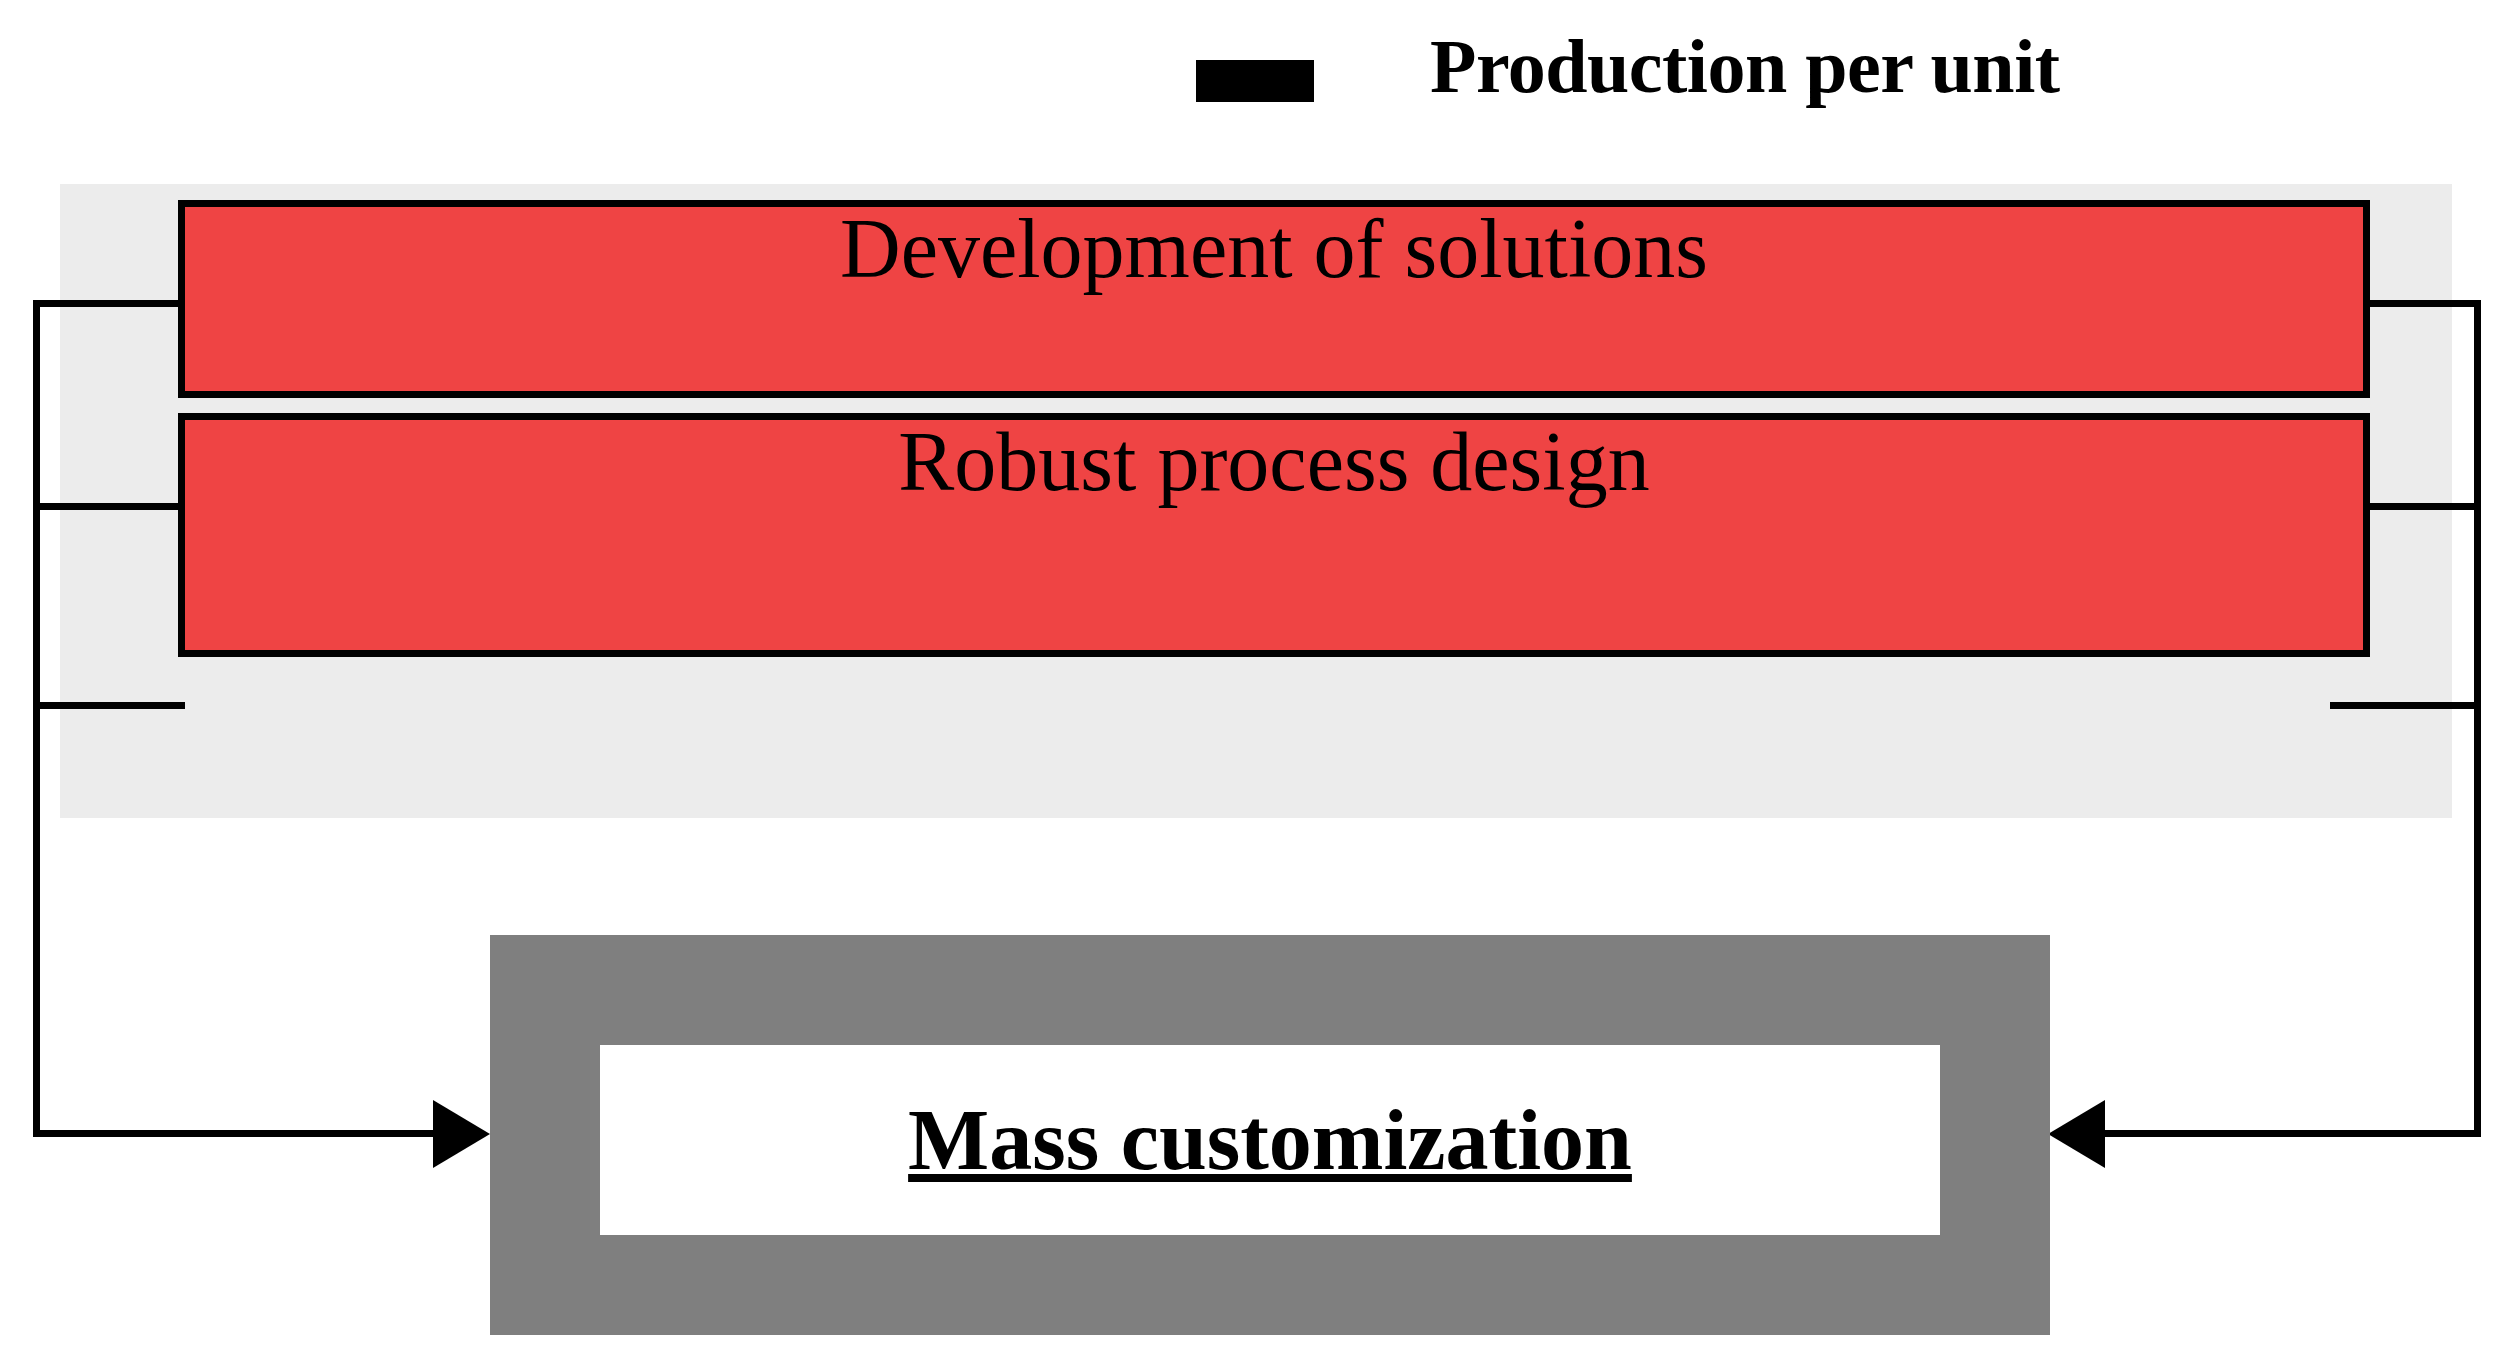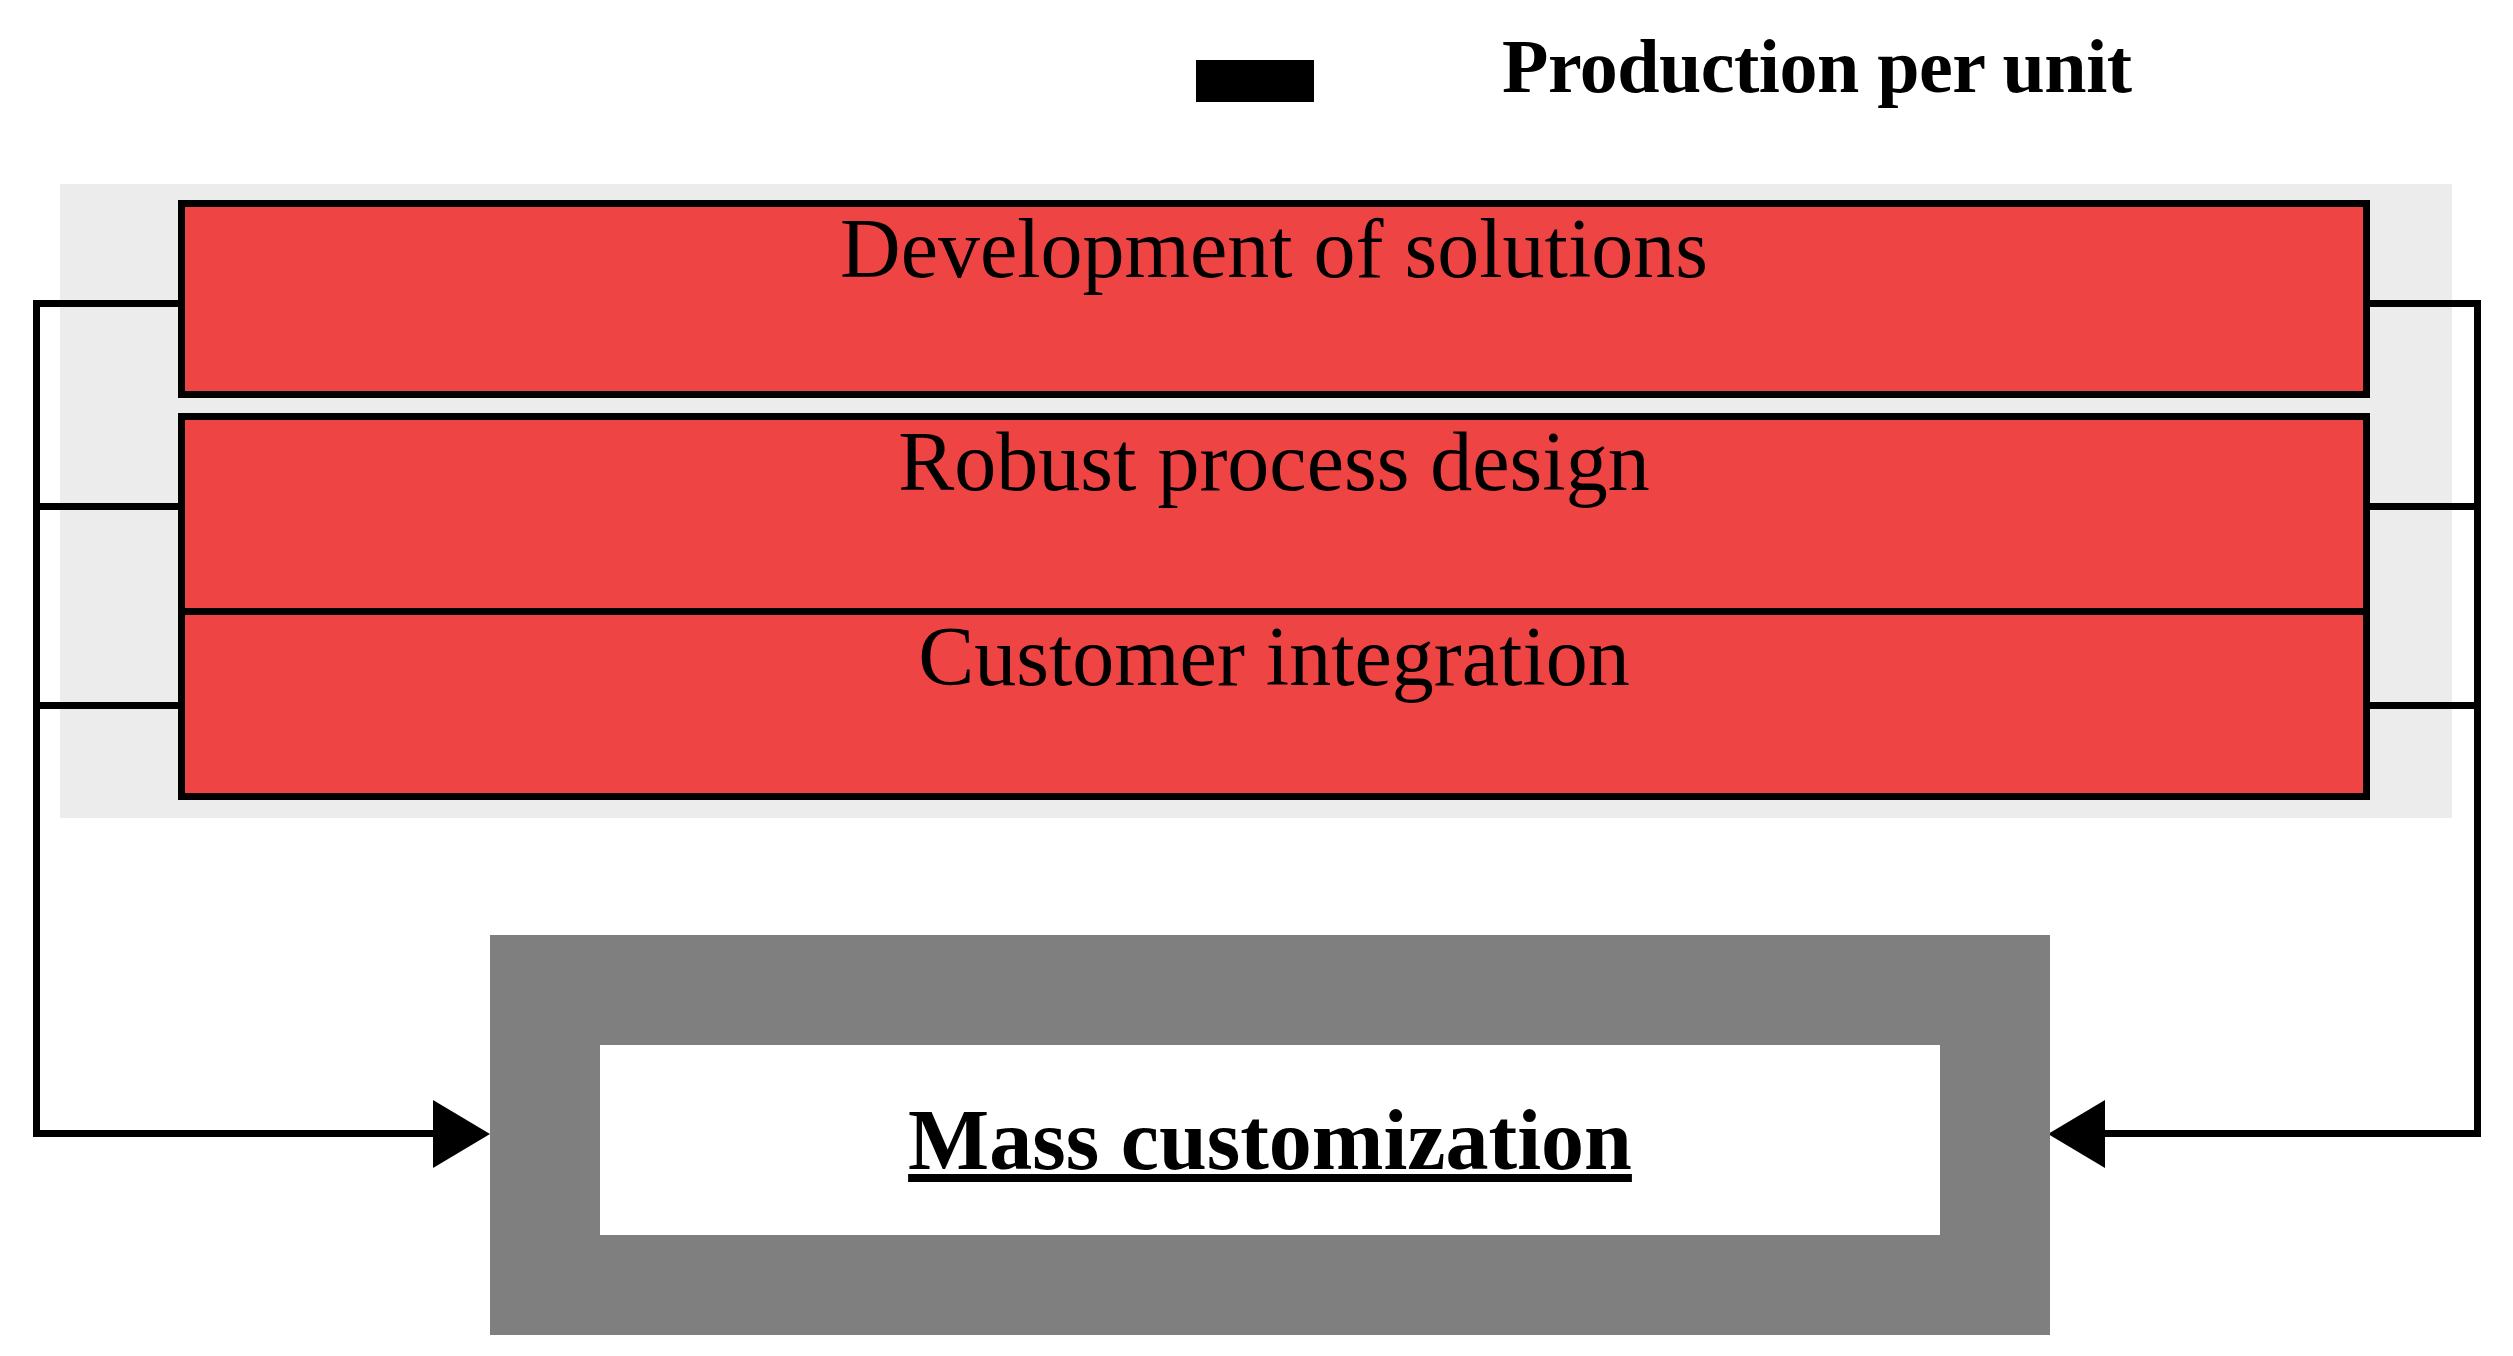--- a/index.html
+++ b/index.html
@@ -21,21 +21,21 @@
     position: absolute;
     font-family: "Liberation Serif", "DejaVu Serif", serif;
     font-weight: bold;
     font-size: 76px;
     line-height: 1;
     color: #000000;
     white-space: nowrap;
     letter-spacing: -0.5px;
   }
   #legend-left  { left: 310px;  top: 28px; }
-  #legend-right { left: 1502px; top: 28px; }
+  #legend-right { left: 1430px; top: 28px; }
 
   #legend-swatch {
     position: absolute;
     left: 1196px;
     top: 60px;
     width: 118px;
     height: 42px;
     background: #000000;
   }
 
@@ -173,23 +173,20 @@
   <div id="arrow-right-head" class="arrowhead"></div>
 
   <div id="box-development" class="feature-box">
     <span class="feature-box-label">Development of solutions</span>
   </div>
 
   <div id="box-robust" class="feature-box">
     <span class="feature-box-label">Robust process design</span>
   </div>
 
-  <div id="box-customer" class="feature-box">
-    <span class="feature-box-label">Customer integration</span>
-  </div>
 
   <div id="mass-custom-outer">
     <div id="mass-custom-inner">
       <span id="mass-custom-label">Mass customization</span>
     </div>
   </div>
 
 </div>
 
 </body></html>

